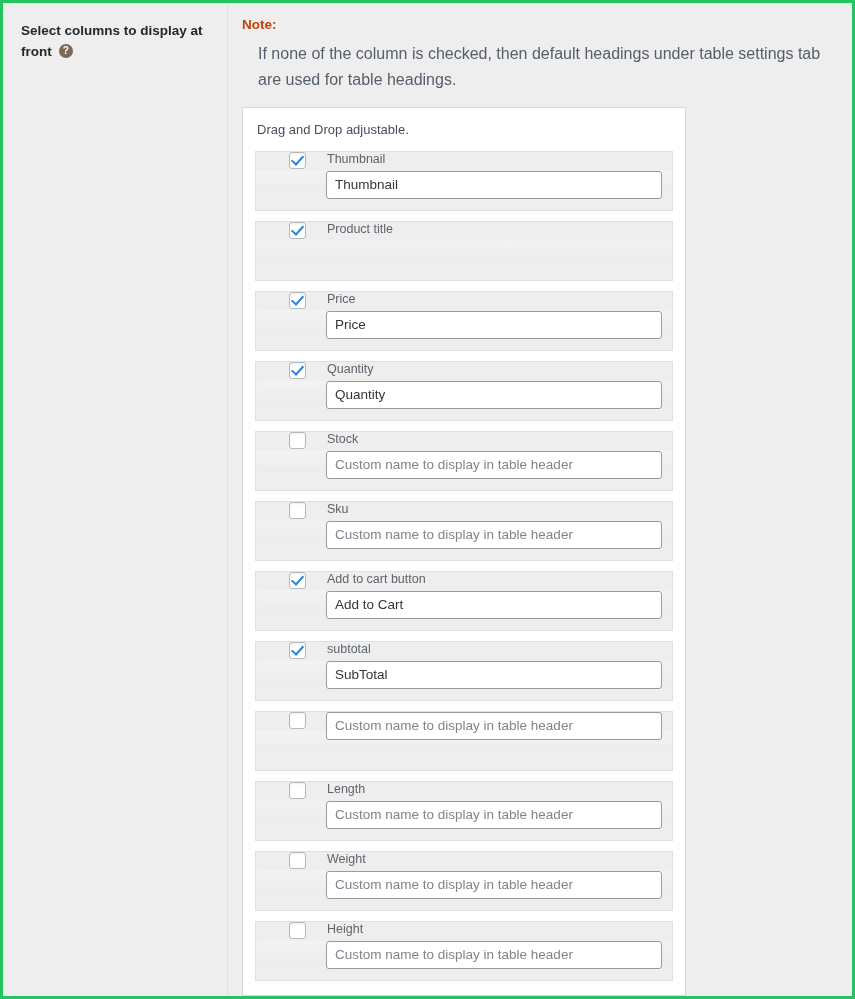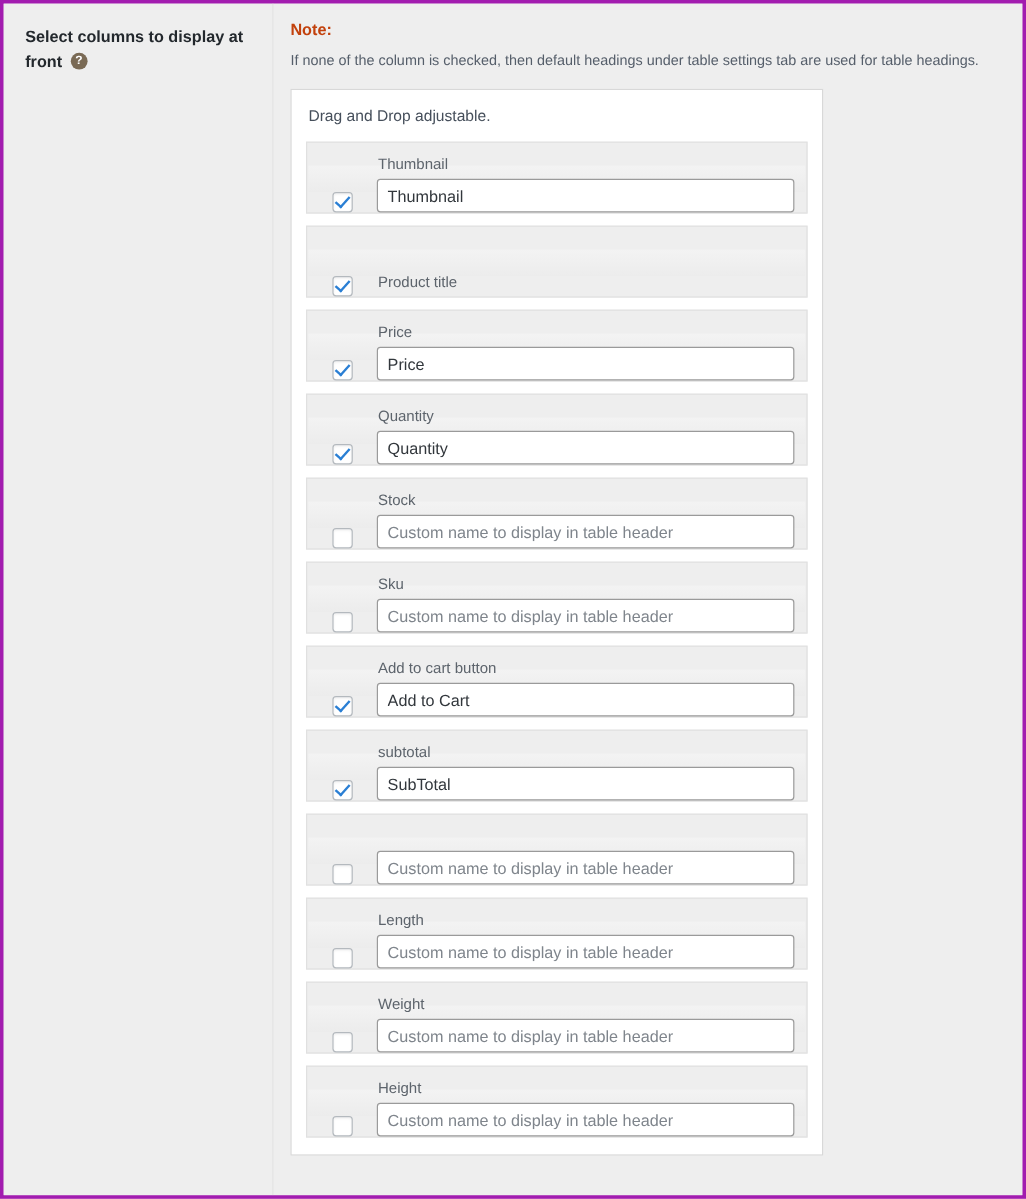--- a/index.html
+++ b/index.html
@@ -7,21 +7,21 @@
     width:855px;height:999px;
     background:#eeeeee;
     font-family:"Liberation Sans",sans-serif;
     -webkit-font-smoothing:antialiased;
     overflow:hidden;
   }
   #frame{
     position:absolute;left:0;top:0;
     width:855px;height:999px;
     box-sizing:border-box;
-    border:3px solid #a21caf;
+    border:3px solid #22c55e;
     background:#eeeeee;
     display:flex;
     overflow:hidden;
   }
   
   #label-col{
     width:225px;
     flex:0 0 225px;
     box-sizing:border-box;
     padding:18px 14px 0 18px;
@@ -60,24 +60,24 @@
     background:#eeeeee;
     overflow:hidden;
   }
   .note-title{
     font-size:13.5px;
     font-weight:bold;
     color:#c2410c;
     margin:0 0 9px 0;
   }
   .note-body{
-    font-size:12px;
+    font-size:16px;
     color:#555e6a;
     line-height:1.62;
-    margin:0 0 14px 0;
+    margin:0 0 14px 16px;
     max-width:612px;
   }
   
   .panel{
     width:444px;
     box-sizing:border-box;
     background:#ffffff;
     border:1px solid #d8d8d8;
     padding:14px 12px 14px 12px;
   }
@@ -89,22 +89,23 @@
   
   .col-list{list-style:none;margin:0;padding:0;}
   .col-row{
     position:relative;
     box-sizing:border-box;
     height:60px;
     margin-bottom:10px;
     background:#eeeeee;
     border:1px solid #e0e0e0;
     display:flex;
-    align-items:flex-end;
+    align-items:flex-start;
     cursor:move;
+    padding-left:12px;
   }
   .col-row:last-child{margin-bottom:0;}
   .row-band{
     position:absolute;
     left:1px;right:1px;top:19px;height:22px;
     background:linear-gradient(to bottom,#f3f3f3,#ececec);
     pointer-events:none;
   }
   .cb-cell{
     position:relative;

